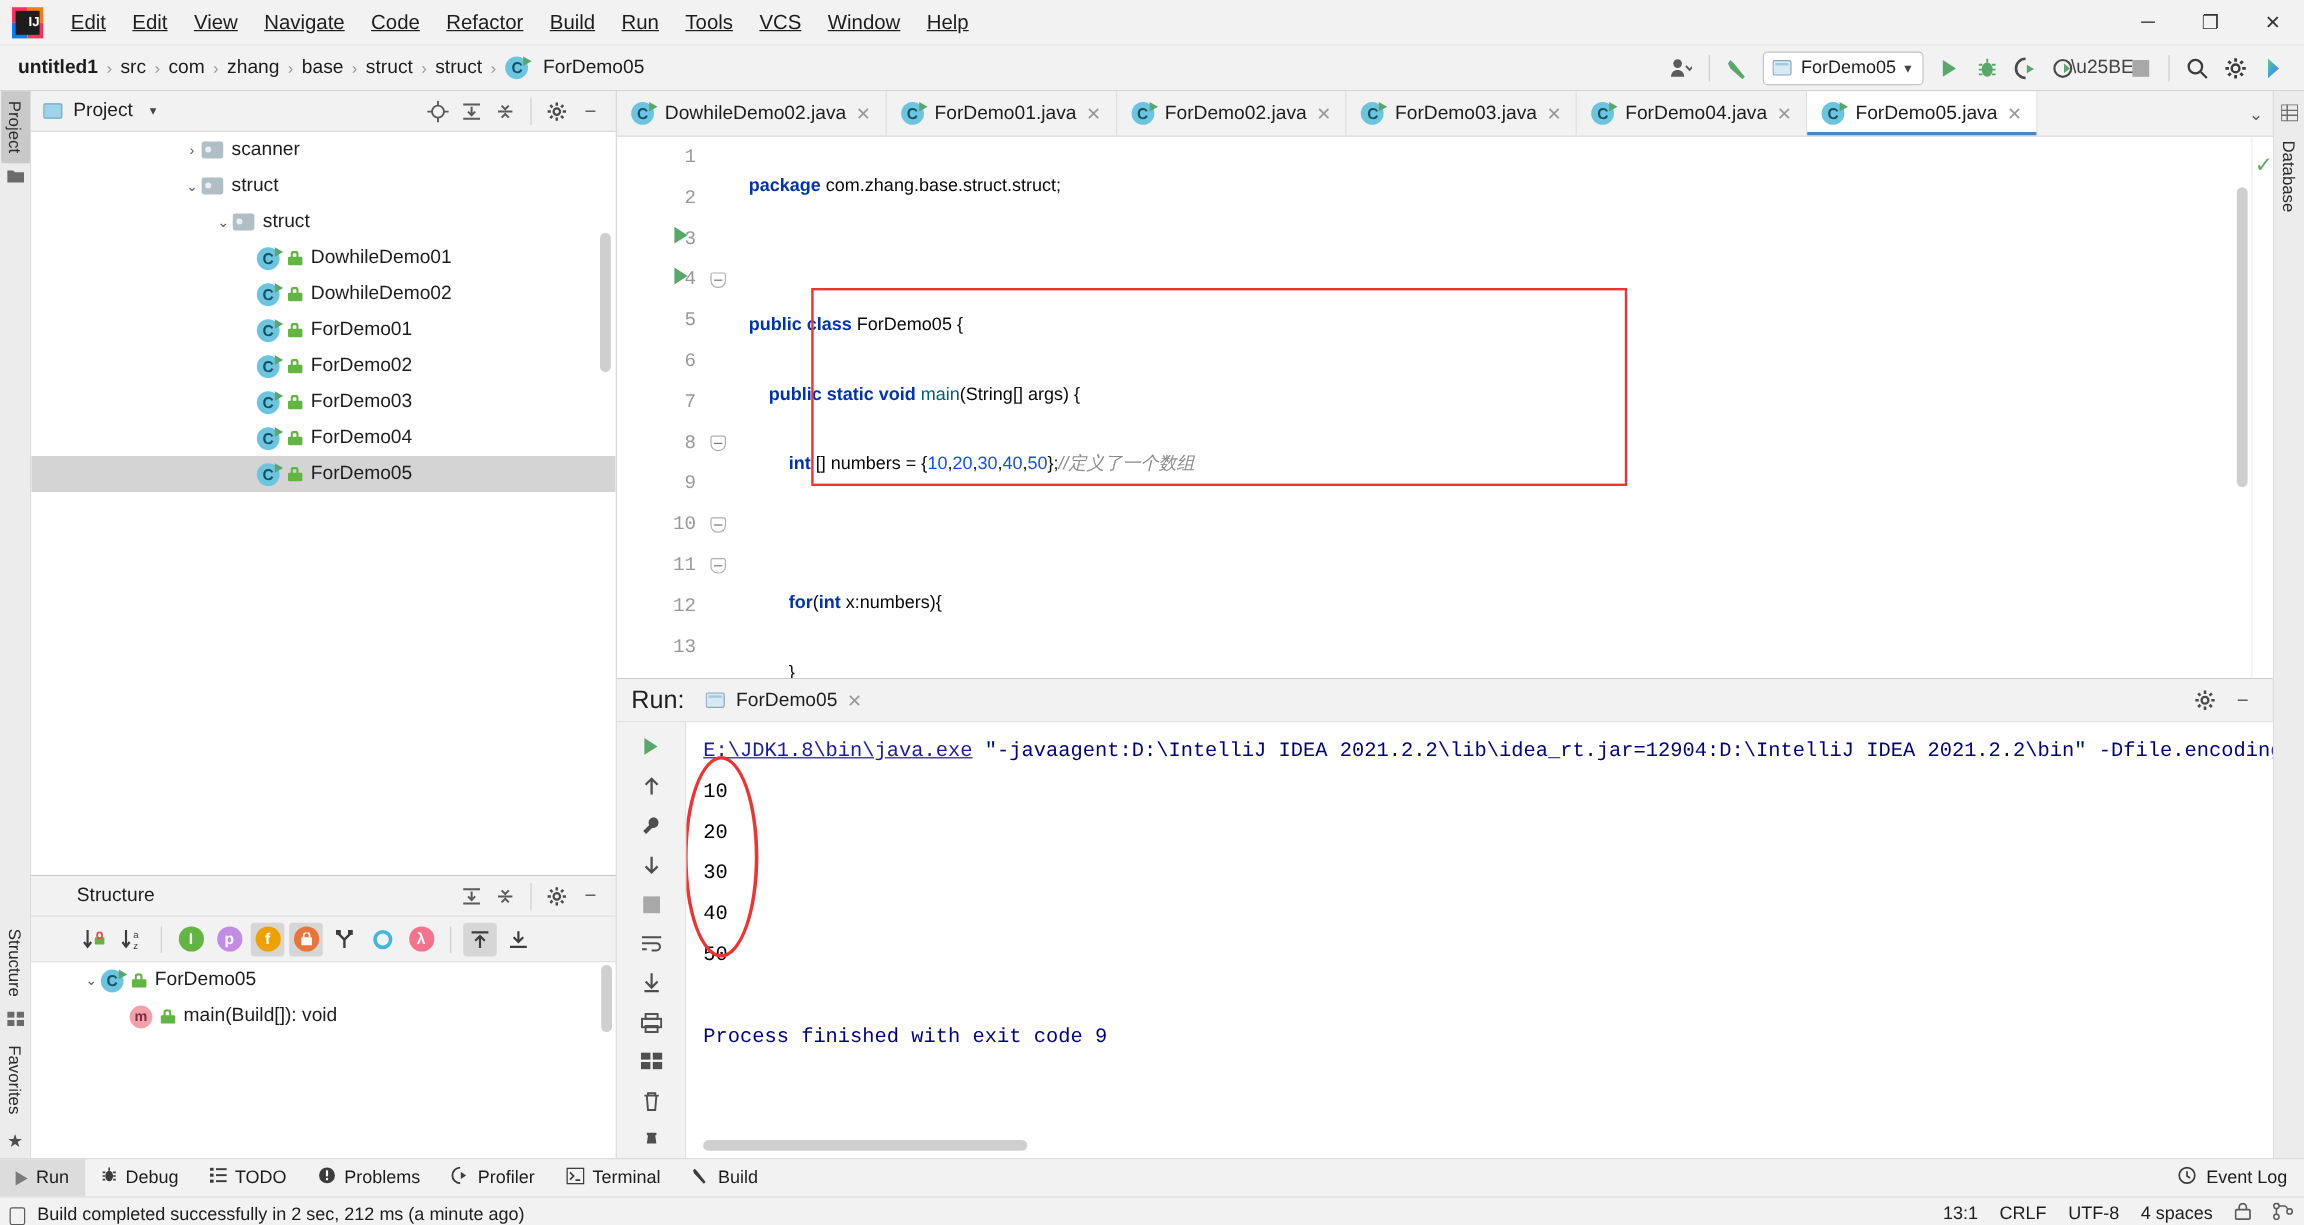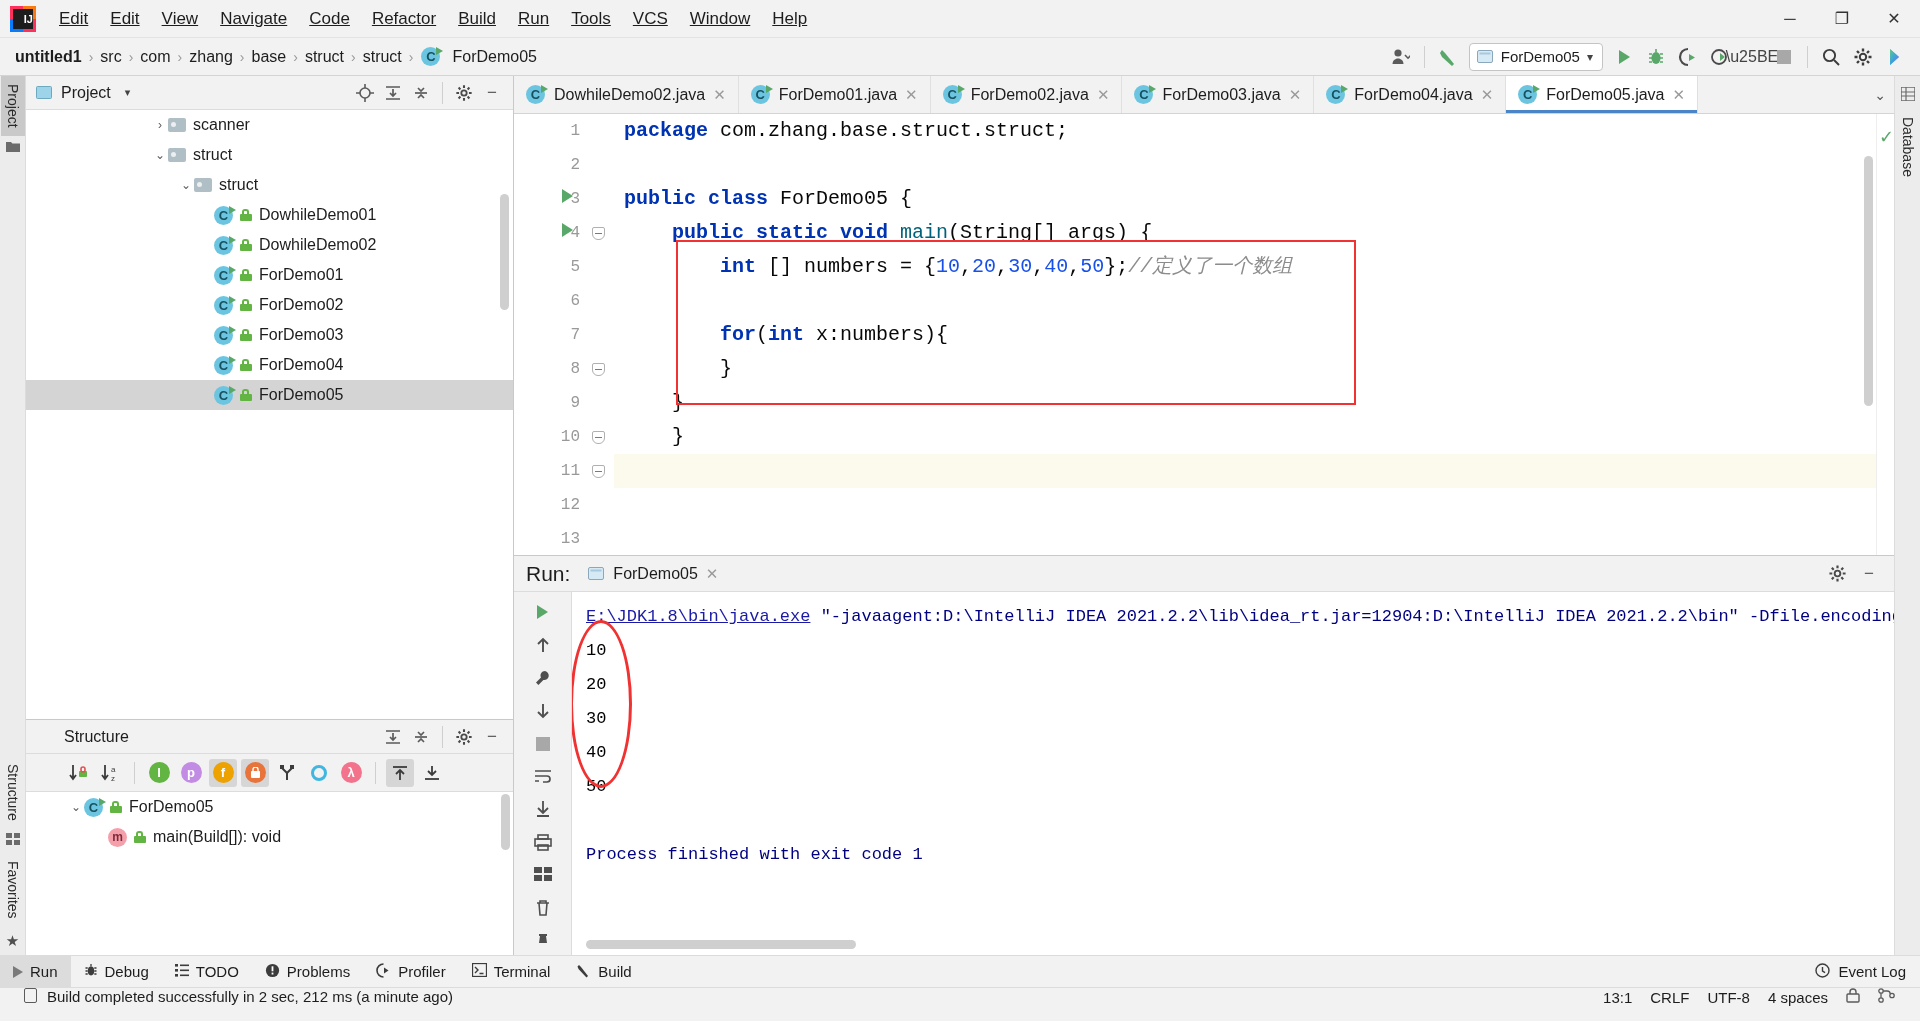--- a/index.html
+++ b/index.html
@@ -112,21 +112,21 @@
 
   .editor-wrap { flex:1; display:flex; background:#fff; position:relative; min-height:0; overflow:hidden;}
   .gutter { width:74px; background:#fff; flex:none; position:relative;}
   .gutter-row{height:34px;display:flex;align-items:center;justify-content:flex-end;padding-right:8px;font-size:16px;color:#999;
       font-family:"Liberation Mono",monospace;}
   .gutter-marks{position:absolute;left:48px;top:0;width:26px;}
   .runmark{position:absolute;width:0;height:0;border-left:11px solid #59a869;border-top:7px solid transparent;border-bottom:7px solid transparent;}
   .foldmark{position:absolute;width:13px;height:13px;border:1px solid #b0b0b0;border-radius:2px 2px 6px 6px;background:#fff;}
   .foldmark:after{content:"";position:absolute;left:2px;top:5px;width:7px;height:1px;background:#7a7a7a;}
   .code-area { flex:1; position:relative; overflow:hidden; background:#fff;}
-  .codeline{height:34px;line-height:34px;font-family:Liberation Mono, monospace;font-size:20px;white-space:pre;color:#080808;padding-left:10px;}
+  .codeline{height:34px;line-height:34px;font-family:Liberation Sans, sans-serif;font-size:15px;white-space:pre;color:#080808;padding-left:10px;margin-top:24px;}
   .codeline.cur{background:#fcfaed;}
   .kw{color:#0033b3;font-weight:bold;}
   .num{color:#1750eb;}
   .cm{color:#8c8c8c;font-style:italic;}
   .fld{color:#871094;font-style:italic;}
   .redbox{position:absolute;border:2px solid #f03232;pointer-events:none;}
   .markerbar{width:18px;background:#fff;border-left:1px solid #eee;flex:none;position:relative;}
   .check{position:absolute;top:12px;left:2px;color:#59a869;font-size:18px;}
   .vscroll{position:absolute;right:3px;top:42px;width:9px;height:250px;background:#cfcfcf;border-radius:5px;}
 
@@ -147,21 +147,21 @@
   .oval{position:absolute;border:3px solid #f03232;border-radius:50%;pointer-events:none;}
   .hscroll{position:absolute;left:14px;bottom:6px;width:270px;height:9px;background:#cfcfcf;border-radius:5px;}
 
   
   .bottom-tabs{height:32px;display:flex;align-items:stretch;background:#f2f2f2;border-top:1px solid #dcdcdc;flex:none;}
   .btab{display:flex;align-items:center;gap:7px;padding:0 13px;font-size:15px;color:#1d1d1d;}
   .btab.sel{background:#dcdcdc;}
   .btabs-right{margin-left:auto;display:flex;align-items:center;gap:8px;padding-right:14px;font-size:15px;color:#1d1d1d;}
 
   
-  .statusbar{height:34px;display:flex;align-items:flex-start;background:#f2f2f2;border-top:1px solid #dcdcdc;padding:0 24px;font-size:15px;color:#1d1d1d;flex:none;}
+  .statusbar{height:24px;display:flex;align-items:flex-end;background:#f2f2f2;border-top:1px solid #dcdcdc;padding:0 8px;font-size:15px;color:#1d1d1d;flex:none;}
   .status-right{margin-left:auto;display:flex;align-items:center;gap:18px;}
   .sb-item{white-space:nowrap;}
   .ico-sq{display:inline-block;width:13px;height:15px;border:1.5px solid #5b5b5b;border-radius:2px;}
   .green-tri{width:0;height:0;border-left:11px solid #59a869;border-top:7px solid transparent;border-bottom:7px solid transparent;}
   .gray-tri{width:0;height:0;border-left:10px solid #7a7a7a;border-top:6px solid transparent;border-bottom:6px solid transparent;}
   .stop-sq{width:14px;height:14px;background:#a8a8a8;}
   .circ-o{width:16px;height:16px;border-radius:50%;border:3px solid #40b6e0;}
 </style>
 </head>
 <body>
@@ -728,21 +728,21 @@
           </div>
 
           <div class="console">
             <div class="cline"><span class="lnk">E:\JDK1.8\bin\java.exe</span><span style="color:#000080;"> "-javaagent:D:\IntelliJ IDEA 2021.2.2\lib\idea_rt.jar=12904:D:\IntelliJ IDEA 2021.2.2\bin" -Dfile.encoding=UTF-8 -classpath</span></div>
             <div class="cline">10</div>
             <div class="cline">20</div>
             <div class="cline">30</div>
             <div class="cline">40</div>
             <div class="cline">50</div>
             <div class="cline">&nbsp;</div>
-            <div class="cline blue">Process finished with exit code 1</div>
+            <div class="cline blue">Process finished with exit code 9</div>
             <div class="oval" style="left:-2px; top:28px; width:62px; height:168px;"></div>
             <div class="hscroll"></div>
           </div>
         </div>
       </div>
 
     </div>
 
     <div class="right-rail">
       <div class="rail-ico" style="margin-top:6px;">

